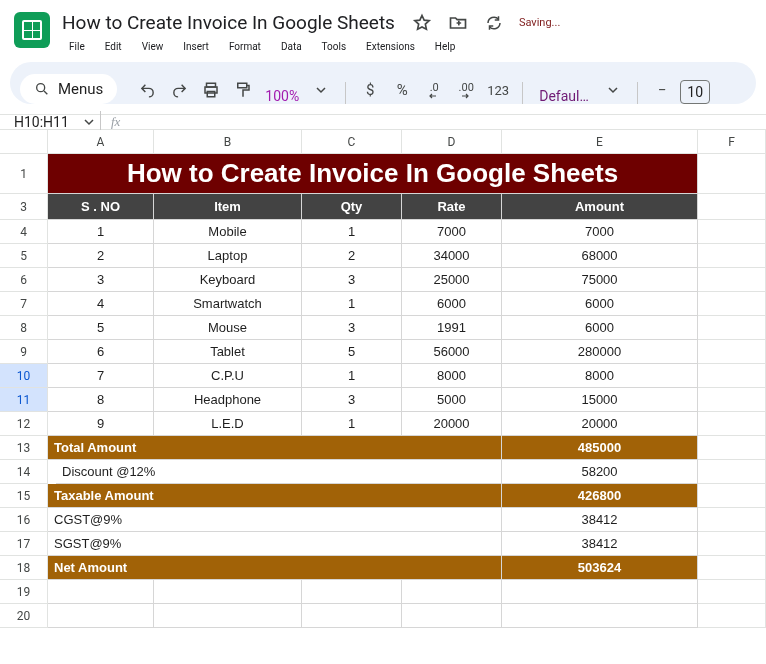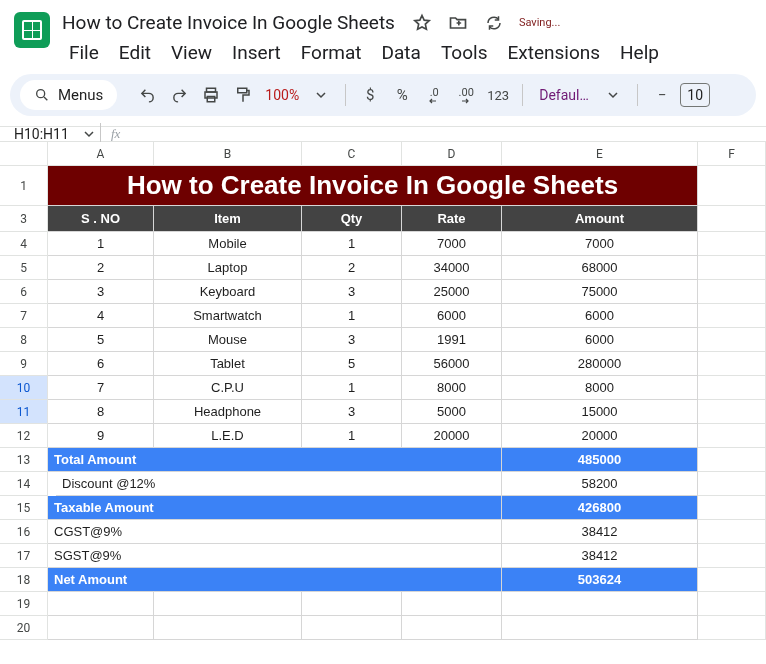--- a/index.html
+++ b/index.html
@@ -43,51 +43,51 @@
   }
   .title-row .doc-title { padding: 1px 2px; }
   .icon-btn {
     width: 22px; height: 22px;
     display: inline-flex; align-items: center; justify-content: center;
     color: #444746; cursor: pointer;
   }
   .saving { font-size: 11px; color: #7f1d1d; }
   .menus-row {
     display: flex; gap: 2px;
-    font-size: 19px; color: #202124;
+    font-size: 10px; color: #202124;
     padding-top: 2px;
   }
   .menus-row span { padding: 4px 9px; border-radius: 4px; cursor: pointer; }
 
   
   .toolbar {
     margin: 6px 10px 0 10px;
     height: 42px;
     background: #edf2fa;
     border-radius: 22px;
-    display: flex; align-items: center;
+    display: flex; align-items: flex-end;
     padding: 0 10px;
     gap: 4px;
   }
   .menus-chip {
     height: 30px;
     padding: 0 14px;
     background: #fff;
     border-radius: 15px;
     display: flex; align-items: center; gap: 8px;
     font-size: 15px; color: #1f1f1f;
   }
   .tb-ic {
     width: 28px; height: 28px;
     display: inline-flex; align-items: center; justify-content: center;
     color: #444746; cursor: pointer; border-radius: 4px;
     font-size: 15px;
   }
   .tb-sep { width: 1px; height: 22px; background: #c7c7c7; margin: 0 6px; }
-  .zoom-val { font-size: 14px; color: #b91c1c; padding: 0 4px; }
+  .zoom-val { font-size: 14px; color: #a21caf; padding: 0 4px; }
   .font-sel { font-size: 14px; color: #701a75; padding: 0 6px; max-width: 62px; overflow: hidden; white-space: nowrap; text-overflow: ellipsis; }
   .font-size-box {
     width: 30px; height: 24px;
     border: 1px solid #747775;
     border-radius: 4px;
     display: inline-flex; align-items: center; justify-content: center;
     font-size: 14px;
   }
 
   
@@ -159,21 +159,21 @@
     border-right: 1px solid #d6d6d6;
     border-bottom: 1px solid #d6d6d6;
     display: flex; align-items: center; justify-content: center;
   }
   .thead {
     background: #434343;
     color: #fff;
     font-weight: 700;
   }
   .summary-dark {
-    background: #3b82f6;
+    background: #a16207;
     color: #fff;
     font-weight: 700;
     justify-content: flex-start;
   }
   .summary-dark.right { justify-content: center; }
   .plain { font-weight: 400; }
 
   .blank {
     background: #fff;
     border-right: 1px solid #e1e3e1;

